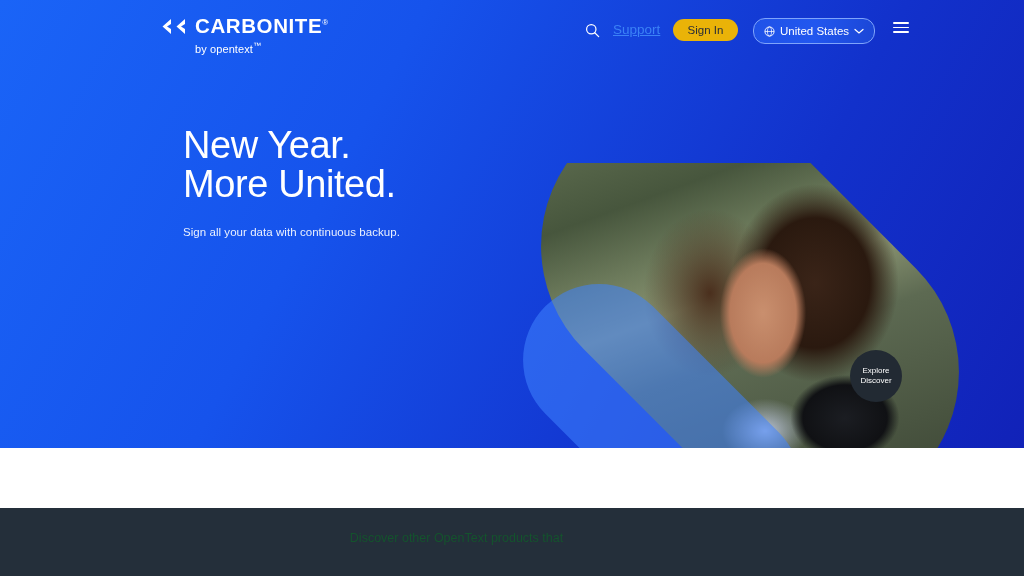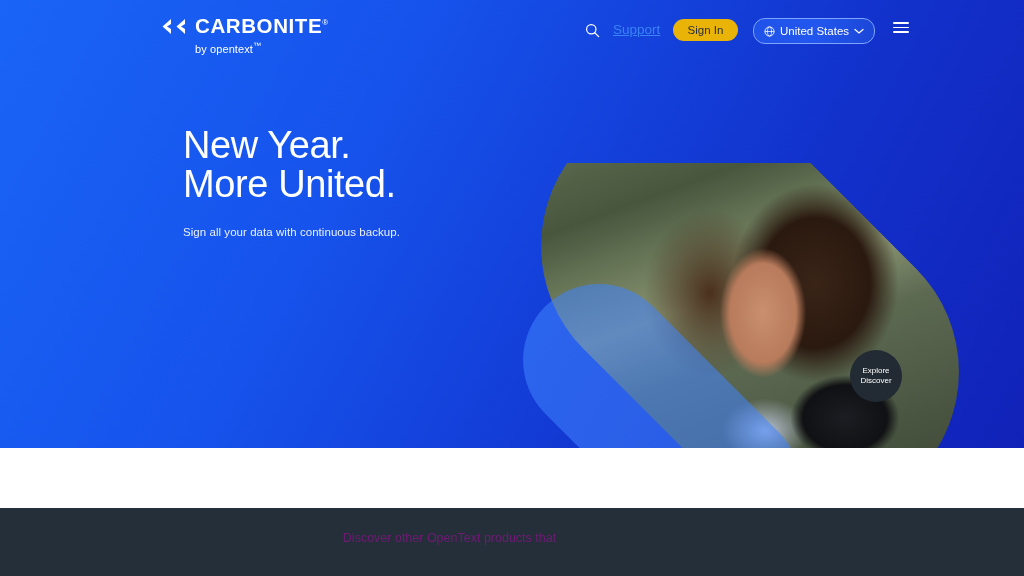--- a/index.html
+++ b/index.html
@@ -121,22 +121,22 @@
     position:absolute; left:0; top:448px; width:1024px; height:60px;
     background:#fff;
   }
 
   
   .dark-band {
     position:absolute; left:0; top:508px; width:1024px; height:68px;
     background:#242f3a;
   }
   .dark-text {
-    position:absolute; left:0; top:531px; width:899px;
-    text-align:center; color:#701a75; font-size:12.5px;
+    position:absolute; left:7px; top:531px; width:899px;
+    text-align:center; color:#14532d; font-size:12.5px;
   }
 </style>
 </head>
 <body>
 
 <div id="page">
 
   <div class="hero">
 
     <div class="photo-pill">

